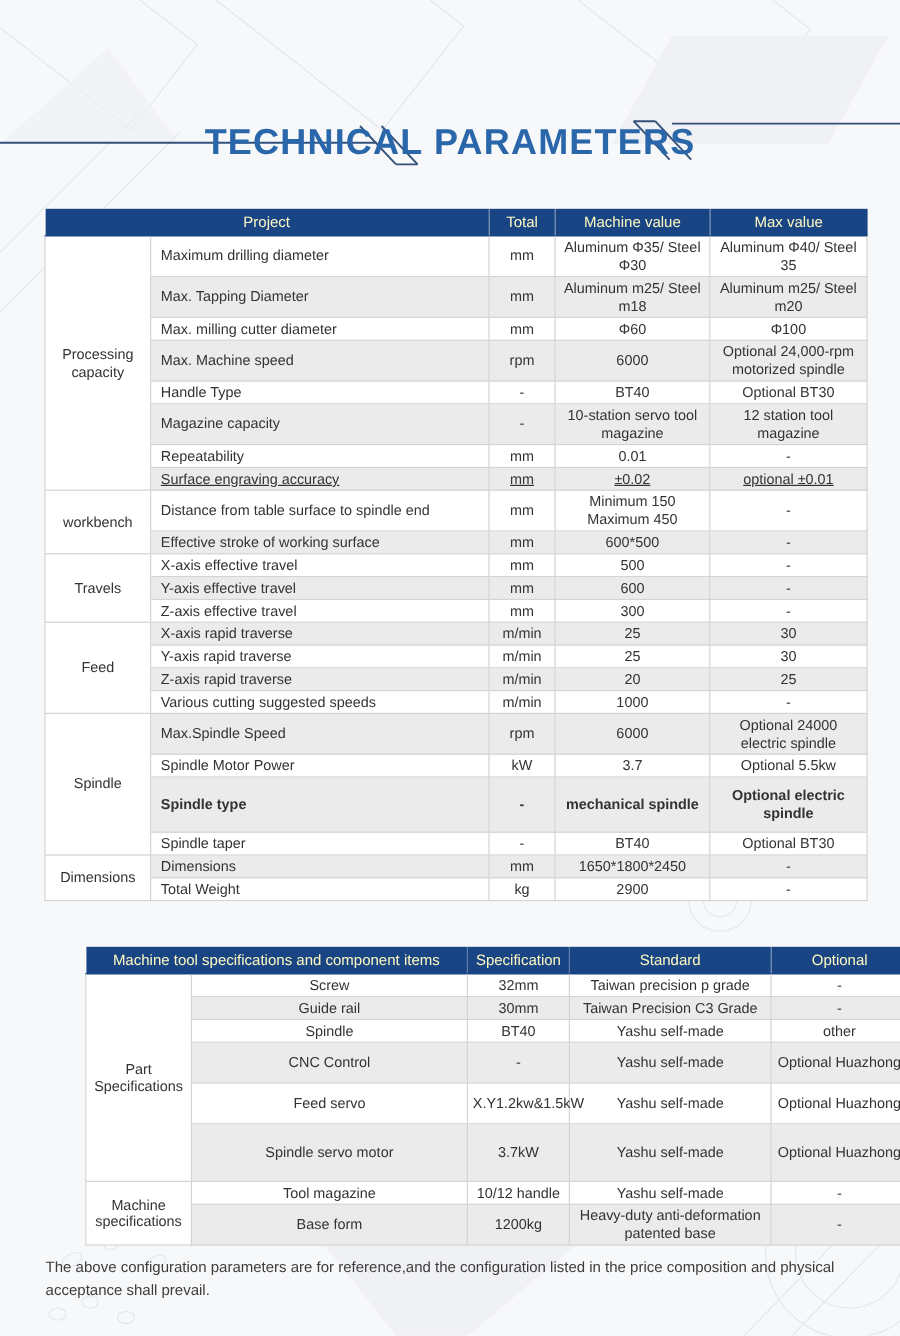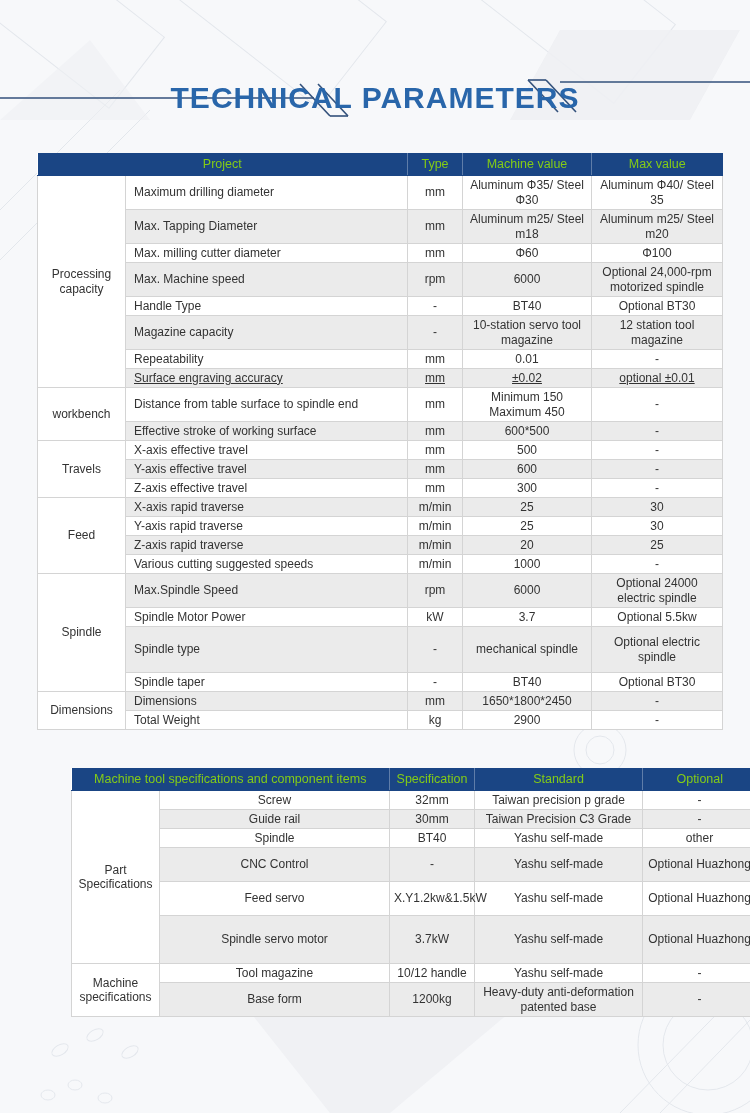--- a/index.html
+++ b/index.html
@@ -11,38 +11,38 @@
     overflow:hidden;
   }
   :root{
     --navy:#1a4584;
     --title-blue:#2966aa;
     --row-alt:#ebebeb;
     --border:#d4d4d4;
     --text:#333333;
   }
   .bg-layer{position:absolute;inset:0;pointer-events:none;}
-  .page{position:absolute;inset:0;}
+  .page{position:absolute;inset:0;margin-top:21px;}
 
   
   .title-block{position:absolute;left:0;top:70px;width:750px;height:56px;}
   .title-deco{position:absolute;left:0;top:0;width:750px;height:56px;}
   .title-text{
     position:absolute;left:0;top:0;width:750px;height:56px;
     line-height:56px;text-align:center;
     font-size:30px;font-weight:bold;letter-spacing:1px;
     color:var(--title-blue);
   }
 
   
   .spec-wrap{position:absolute;left:37px;top:153px;width:685px;}
   .comp-wrap{position:absolute;left:37px;top:768px;width:685px;padding-left:34px;}
   table{border-collapse:collapse;table-layout:fixed;width:685px;font-size:12px;color:var(--text);background:#fff;}
   thead th{
-    background:var(--navy);color:#84cc16;font-weight:normal;
+    background:var(--navy);color:#fef9c3;font-weight:normal;
     font-size:12.5px;height:20px;padding:1px 2px;
     border-right:1px solid rgba(255,255,255,0.30);
     border-bottom:1px solid var(--navy);
   }
   thead th:last-child{border-right:none;}
   tbody td{
     border:1px solid var(--border);
     text-align:center;vertical-align:middle;
     padding:1px 4px;line-height:1.2;
     white-space:pre-line;
@@ -111,21 +111,21 @@
         <colgroup>
           <col style="width: 88px;">
           <col style="width: 282px;">
           <col style="width: 55px;">
           <col style="width: 129px;">
           <col style="width: 131px;">
         </colgroup>
         <thead>
           <tr>
             <th colspan="2">Project</th>
-            <th>Type</th>
+            <th>Total</th>
             <th>Machine value</th>
             <th>Max value</th>
           </tr>
         </thead>
         <tbody>
           <tr style="height: 34px;">
             <td class="group" rowspan="8">Processing capacity</td>
             <td class="item">Maximum drilling diameter</td>
             <td>mm</td>
             <td>Aluminum Φ35/ Steel Φ30</td>
@@ -237,21 +237,21 @@
             <td>rpm</td>
             <td>6000</td>
             <td>Optional 24000 electric spindle</td>
           </tr>
           <tr style="height: 19px;">
             <td class="item">Spindle Motor Power</td>
             <td>kW</td>
             <td>3.7</td>
             <td>Optional 5.5kw</td>
           </tr>
-          <tr class="alt" style="height: 46px;">
+          <tr class="alt" style="height: 46px; font-weight: bold;">
             <td class="item">Spindle type</td>
             <td>-</td>
             <td>mechanical spindle</td>
             <td>Optional electric spindle</td>
           </tr>
           <tr style="height: 19px;">
             <td class="item">Spindle taper</td>
             <td>-</td>
             <td>BT40</td>
             <td>Optional BT30</td>
@@ -338,14 +338,15 @@
           <tr class="alt" style="height: 34px;">
             <td class="item">Base form</td>
             <td>1200kg</td>
             <td>Heavy-duty anti-deformation patented base</td>
             <td>-</td>
           </tr>
         </tbody>
       </table>
   </div>
 
+  <div class="footer-note">The above configuration parameters are for reference,and the configuration listed in the price composition and physical acceptance shall prevail.</div>
 
 </div>
 
 </body></html>

